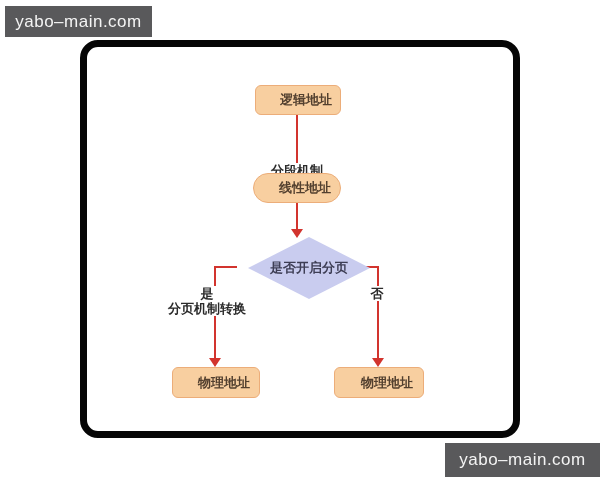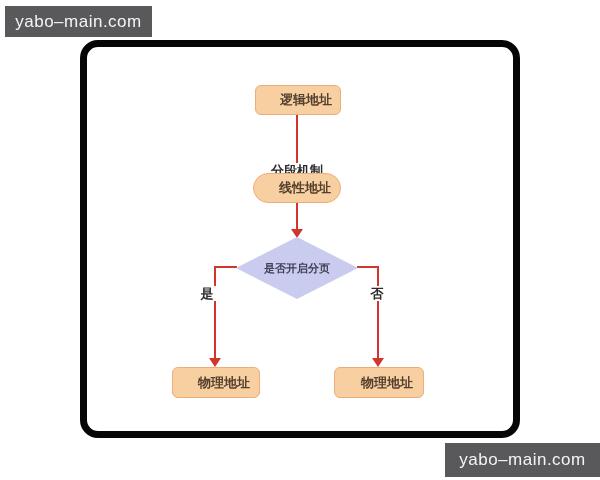--- a/index.html
+++ b/index.html
@@ -46,25 +46,25 @@
     z-index: 4;
     padding-left: 16px;
   }
   .node.logical        { left: 255px; top: 85px;  width: 86px; height: 30px; }
   .node.linear         { left: 253px; top: 173px; width: 88px; height: 30px; border-radius: 15px; }
   .node.physical-left  { left: 172px; top: 367px; width: 88px; height: 31px; }
   .node.physical-right { left: 334px; top: 367px; width: 90px; height: 31px; }
 
   .diamond {
     position: absolute;
-    left: 236px; top: 237px; width: 122px; height: 62px;
+    left: 248px; top: 237px; width: 122px; height: 62px;
     background: var(--decision-fill, #c9ccef);
     clip-path: polygon(50% 0, 100% 50%, 50% 100%, 0 50%);
     color: var(--decision-text, #3e3e55);
-    font-size: 11px; font-weight: bold;
+    font-size: 13px; font-weight: bold;
     display: flex; align-items: center; justify-content: center;
     z-index: 4;
   }
 
   .line { position: absolute; background: var(--arrow, #d2342e); z-index: 2; }
   .line.v { width: 2px; }
   .line.h { height: 2px; }
   .line.seg1   { left: 296px; top: 115px; height: 50px; }
   .line.seg2   { left: 296px; top: 203px; height: 27px; }
   .line.left-h  { left: 215px; top: 266px; width: 22px; }
@@ -114,20 +114,21 @@
   <div class="line v right-v"></div>
 
   <div class="arrowhead a1"></div>
   <div class="arrowhead a2"></div>
   <div class="arrowhead a3"></div>
   <div class="arrowhead a4"></div>
 
   <div class="edge-label seg">分段机制</div>
   <div class="edge-label yes">
     <div>是</div>
+    <div>分页机制转换</div>
   </div>
   <div class="edge-label no">
     <div>否</div>
   </div>
 
   <div class="node logical">逻辑地址</div>
   <div class="node linear">线性地址</div>
   <div class="diamond">是否开启分页</div>
   <div class="node physical-left">物理地址</div>
   <div class="node physical-right">物理地址</div>

